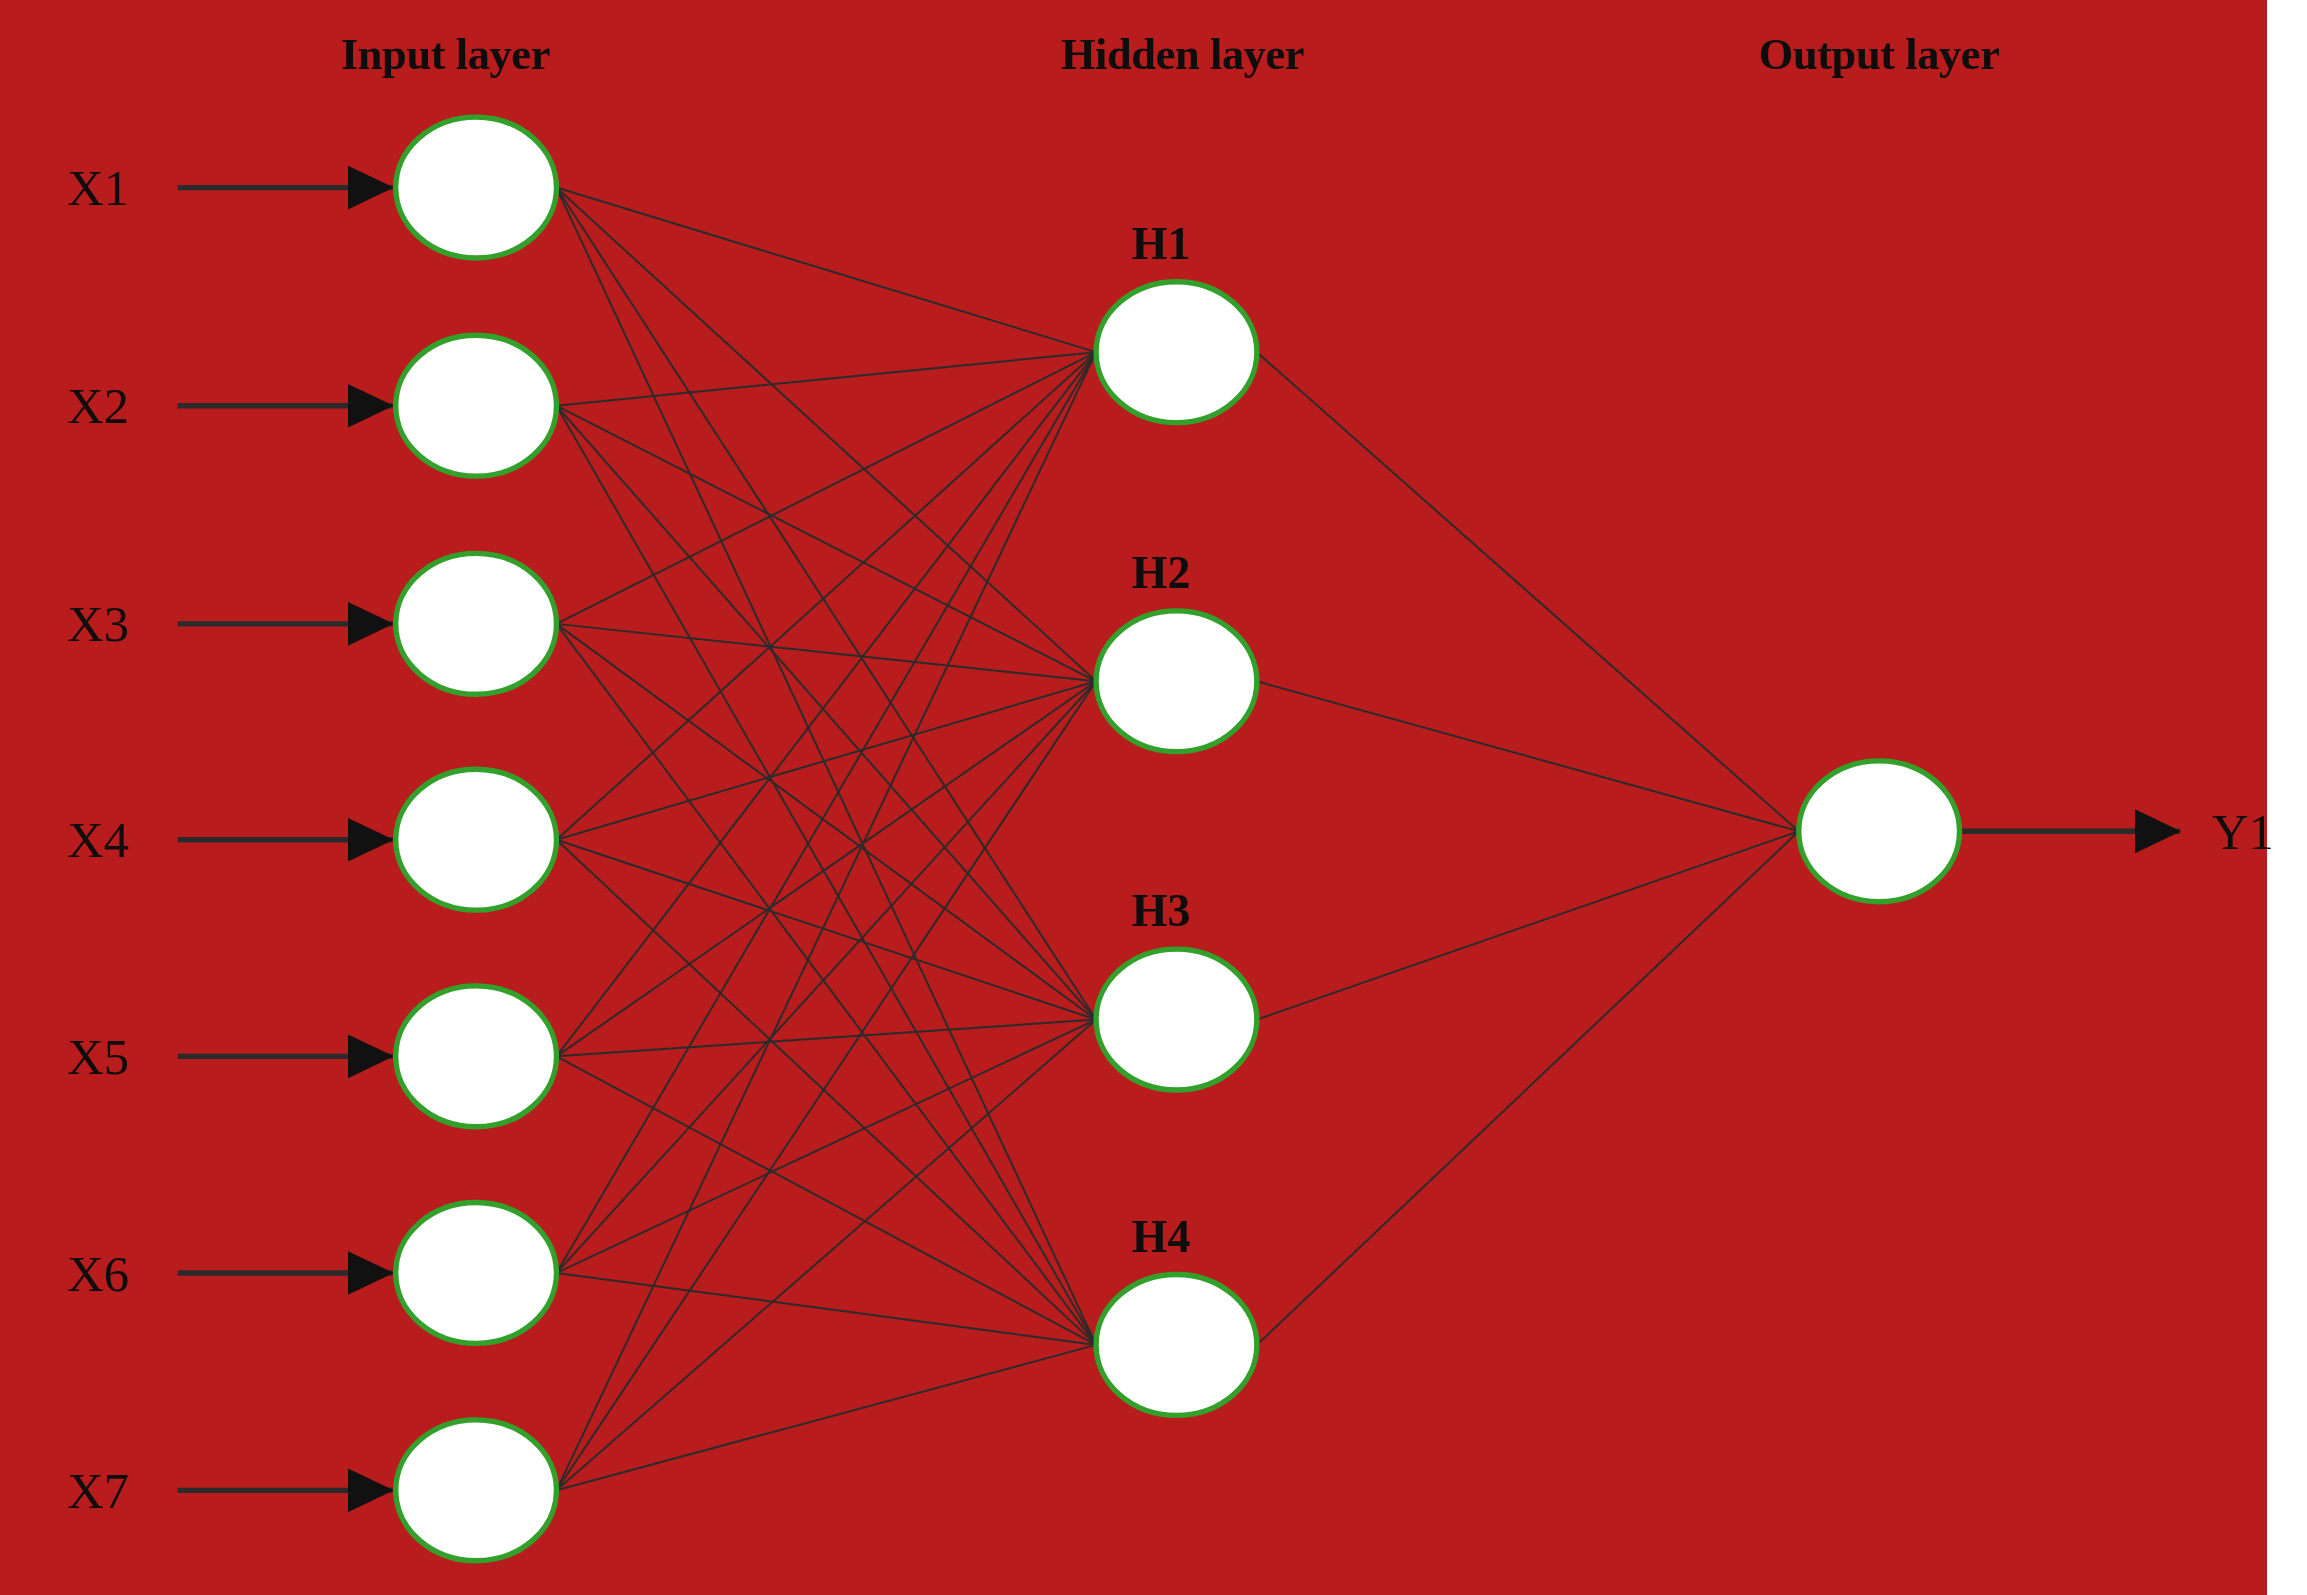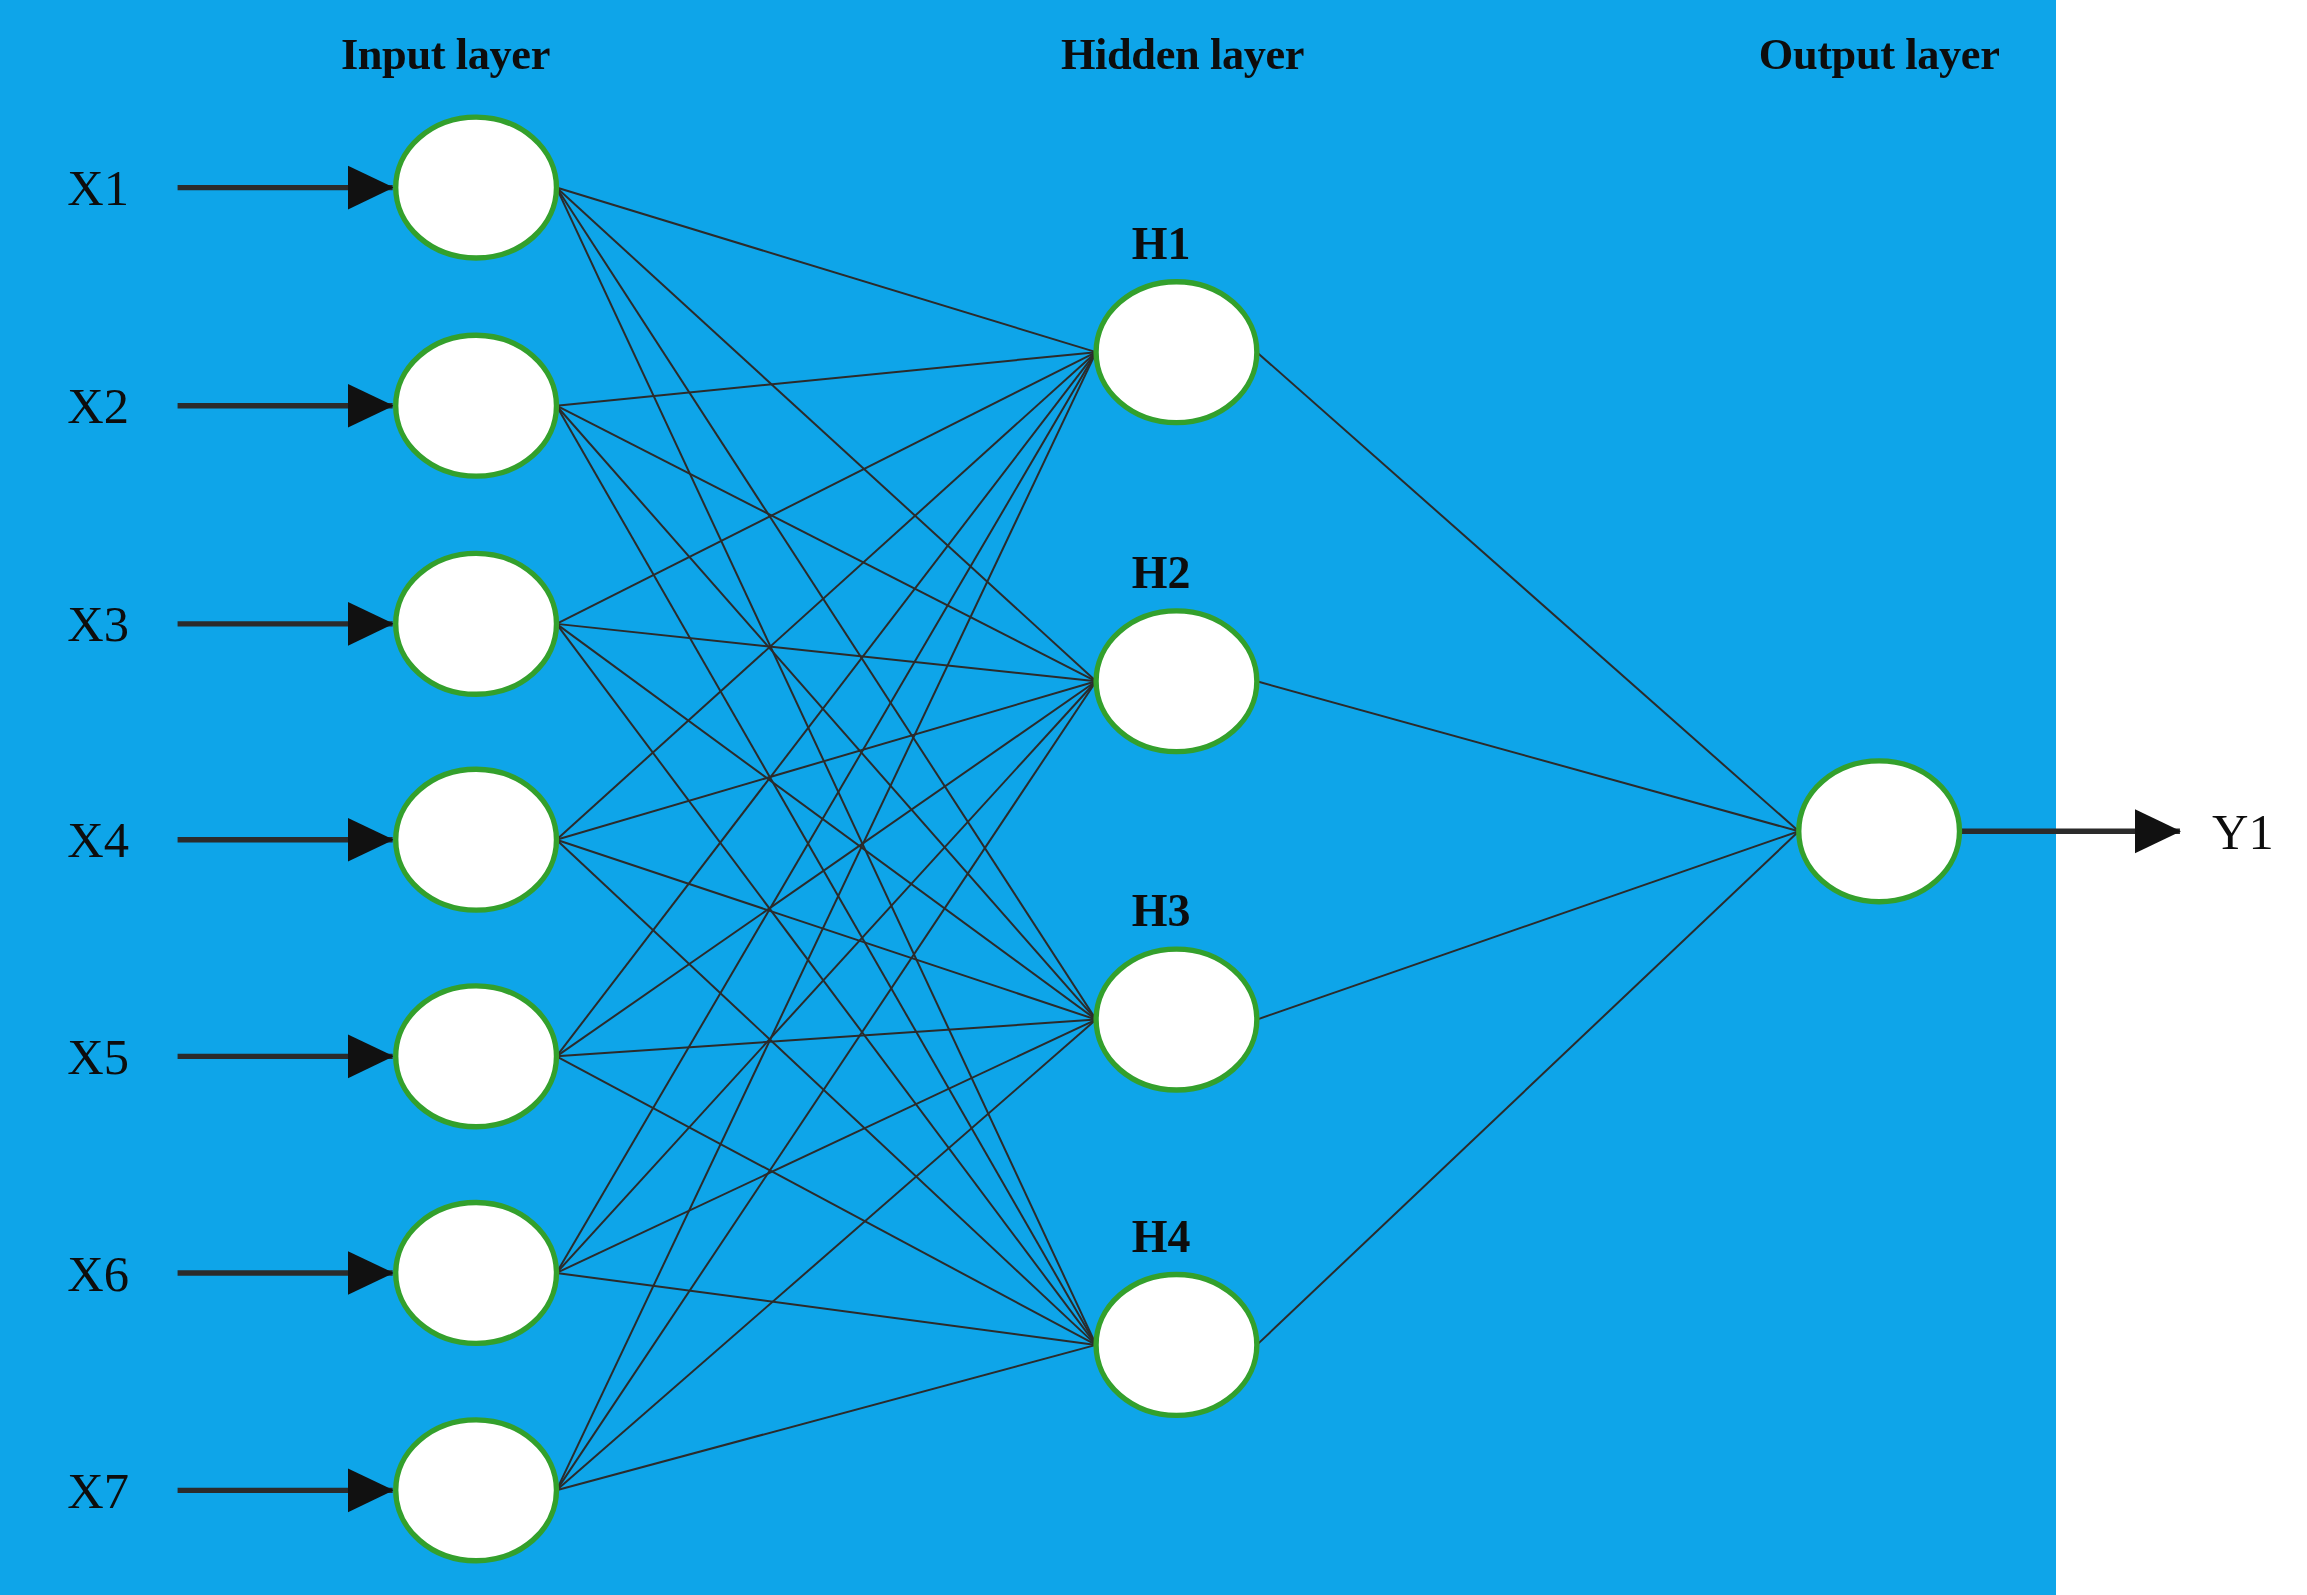--- a/index.html
+++ b/index.html
@@ -9,23 +9,23 @@
     background: #ffffff;
   }
   body {
     width: 2307px;
     height: 1596px;
     overflow: hidden;
     font-family: "Liberation Serif", "DejaVu Serif", serif;
   }
   #diagram-root {
     position: relative;
-    width: 2056px;
+    width: 2267px;
     height: 1596px;
-    background: #0ea5e9;
+    background: #b91c1c;
   }
   svg.net {
     position: absolute;
     left: 0;
     top: 0;
     width: 2307px;
     height: 1596px;
     display: block;
   }
   .layer-title {

